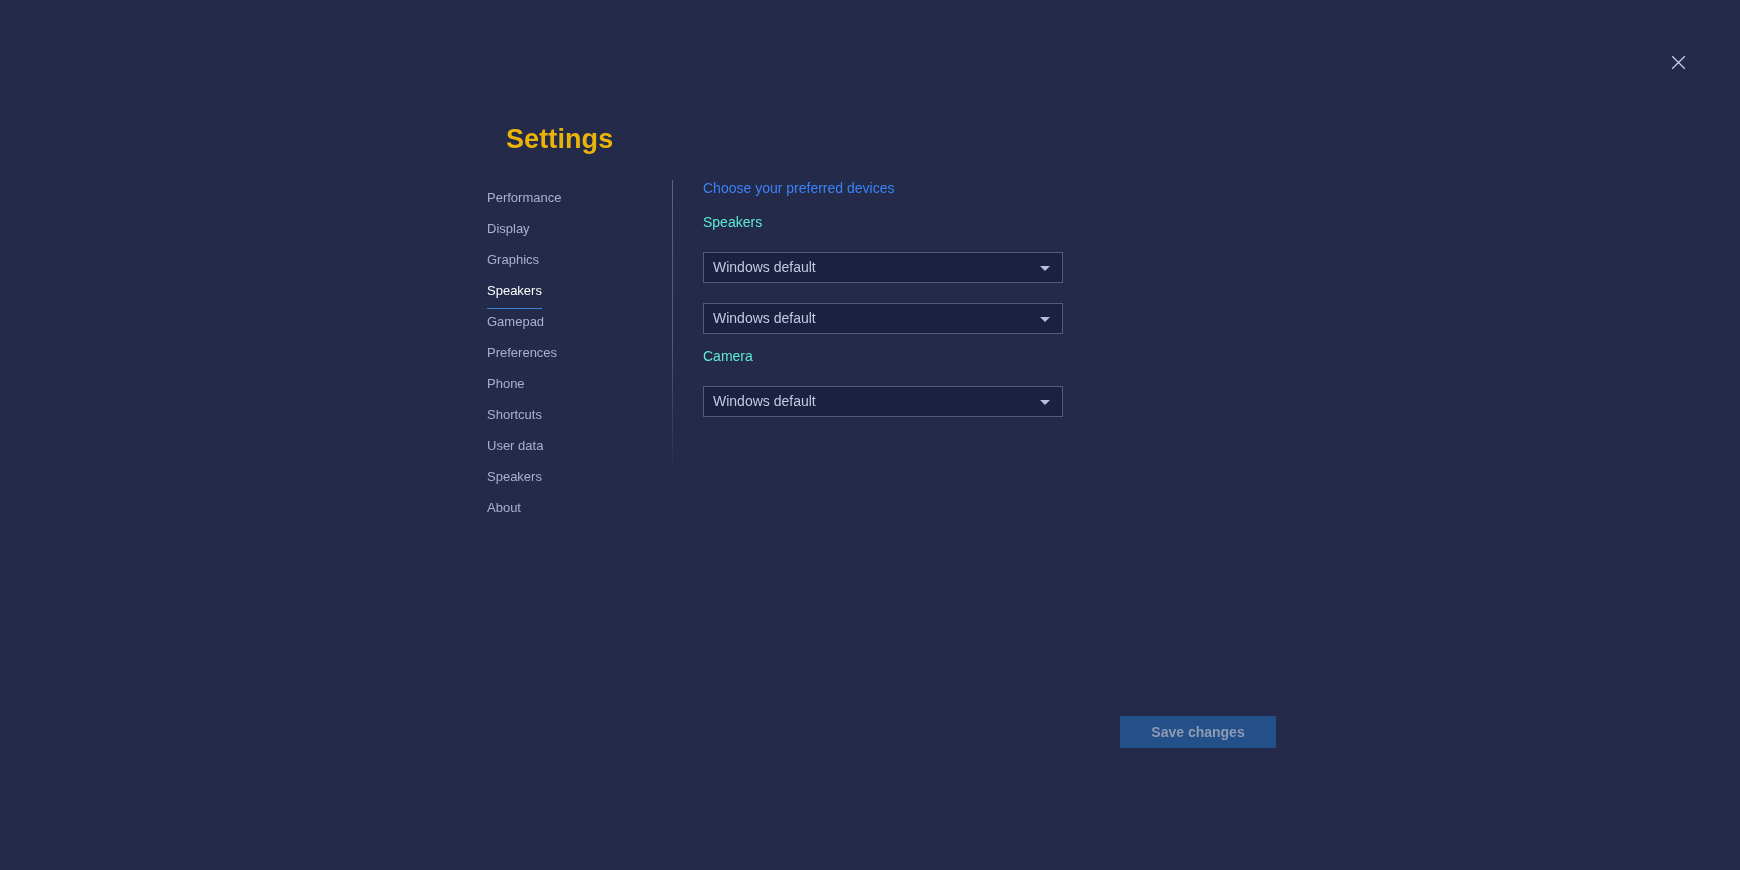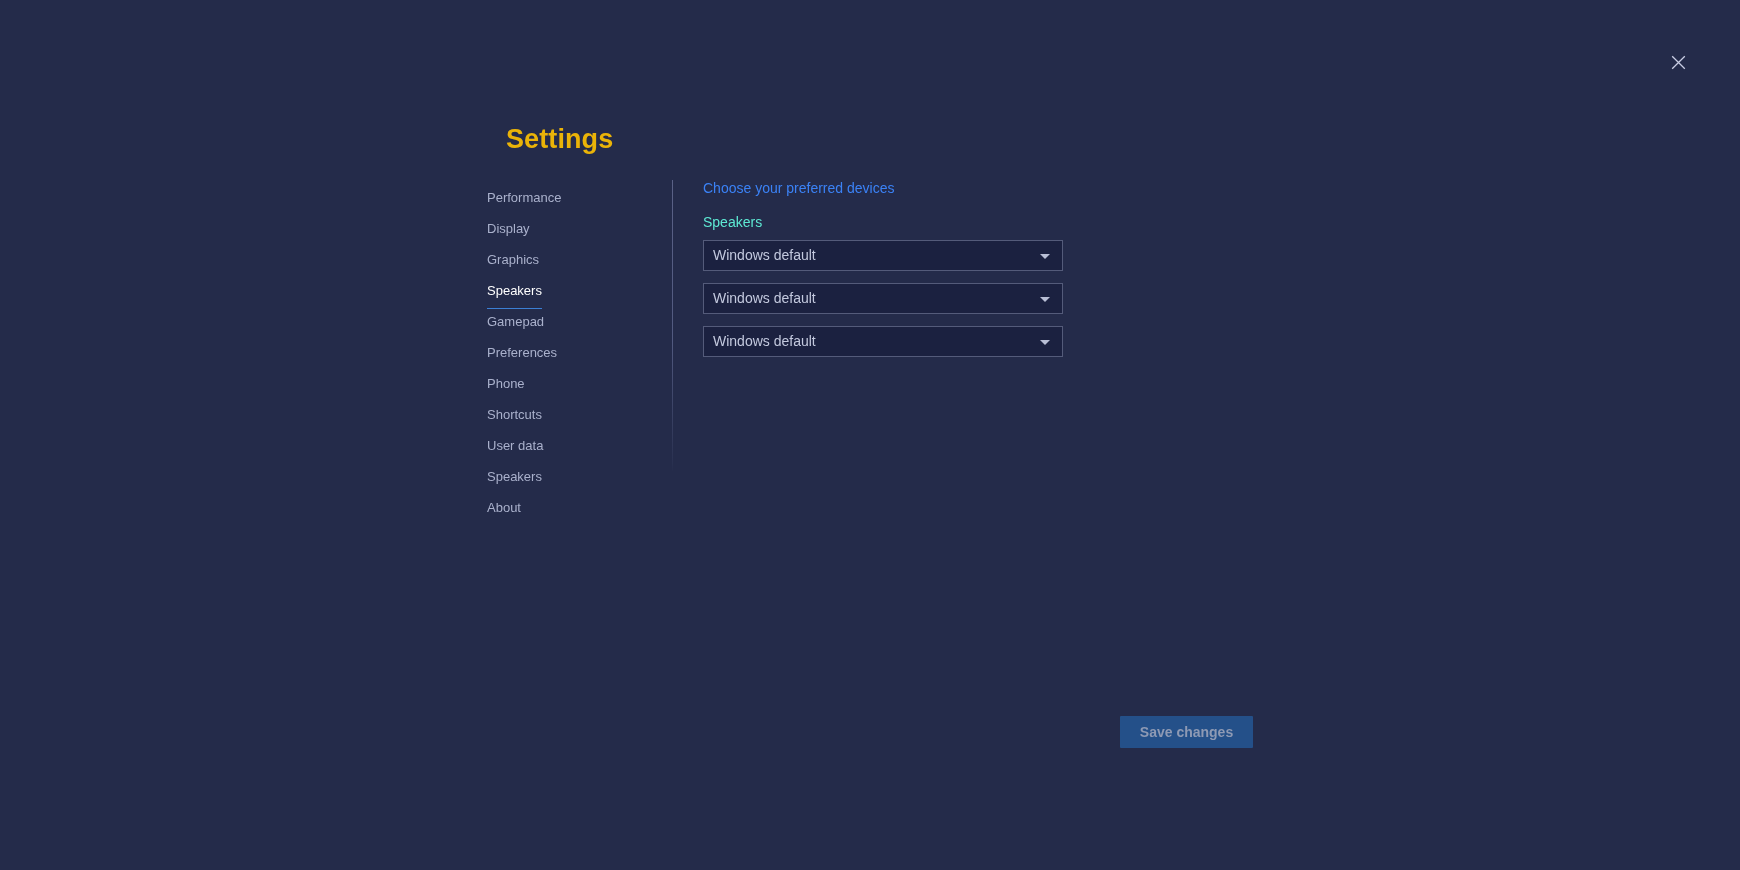--- a/index.html
+++ b/index.html
@@ -114,20 +114,21 @@
   .select-box {
     position: relative;
     width: 360px;
     height: 31px;
     box-sizing: border-box;
     background: #1b2140;
     border: 1px solid #545b7a;
     cursor: pointer;
     display: flex;
     align-items: center;
+    margin-top: 20px;
   }
   .select-value {
     font-size: 14px;
     color: #c3c9de;
     padding-left: 9px;
     line-height: 29px;
     white-space: nowrap;
   }
   .select-arrow {
     position: absolute;
@@ -139,21 +140,21 @@
     border-left: 5px solid transparent;
     border-right: 5px solid transparent;
     border-top: 5px solid #b9bfd6;
   }
 
   
   #save-changes-button {
     position: absolute;
     left: 1120px;
     top: 716px;
-    width: 133px;
+    width: 156px;
     height: 32px;
     background: #245089;
     border: none;
     border-radius: 1px;
     color: #8e9ab4;
     font-family: inherit;
     font-size: 14px;
     font-weight: bold;
     cursor: default;
     padding: 0;
@@ -225,20 +226,21 @@
   </div>
 
   <div class="field-group">
     <div class="select-box">
       <span class="select-value">Windows default</span>
       <span class="select-arrow"></span>
     </div>
   </div>
 
   <div class="field-group">
+    <span class="field-label">Camera</span>
     <div class="select-box">
       <span class="select-value">Windows default</span>
       <span class="select-arrow"></span>
     </div>
   </div>
 </section>
 
 <button id="save-changes-button">Save changes</button>
 
 </body></html>

